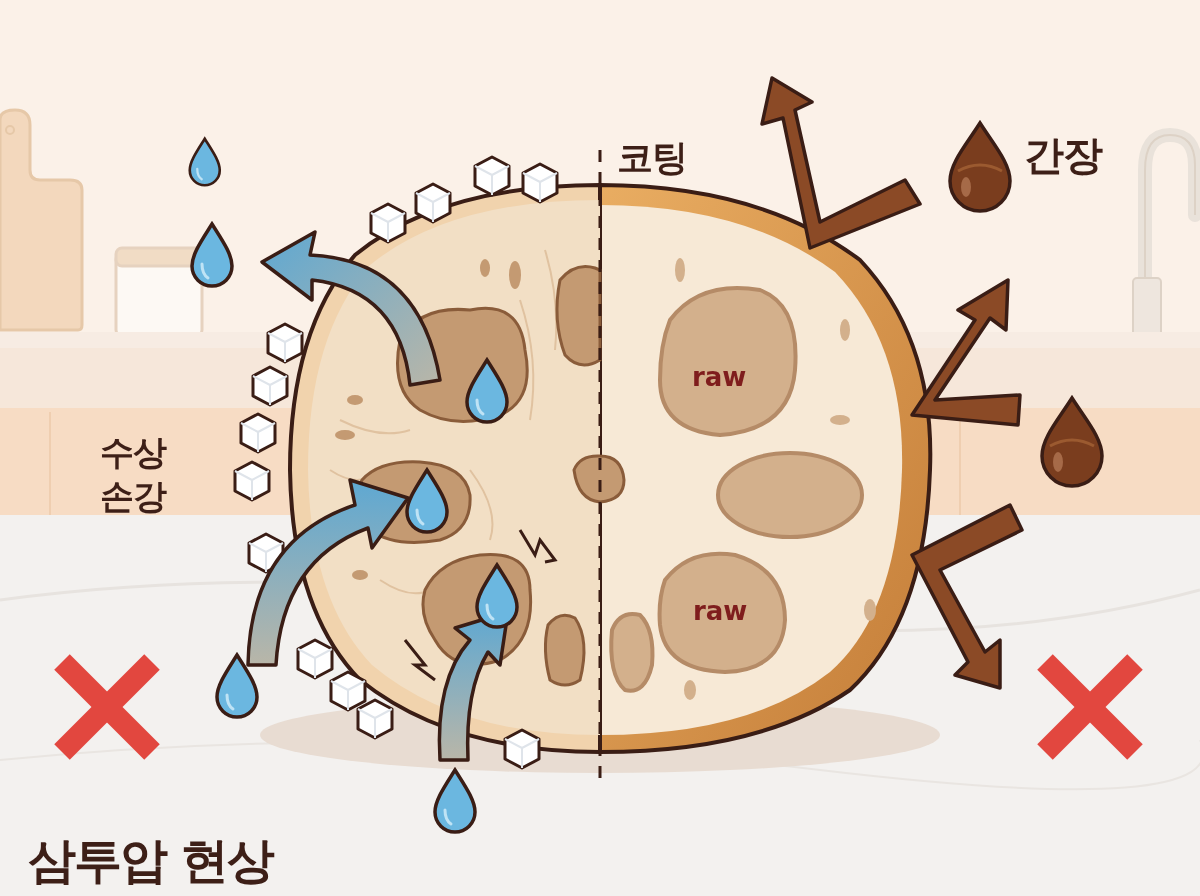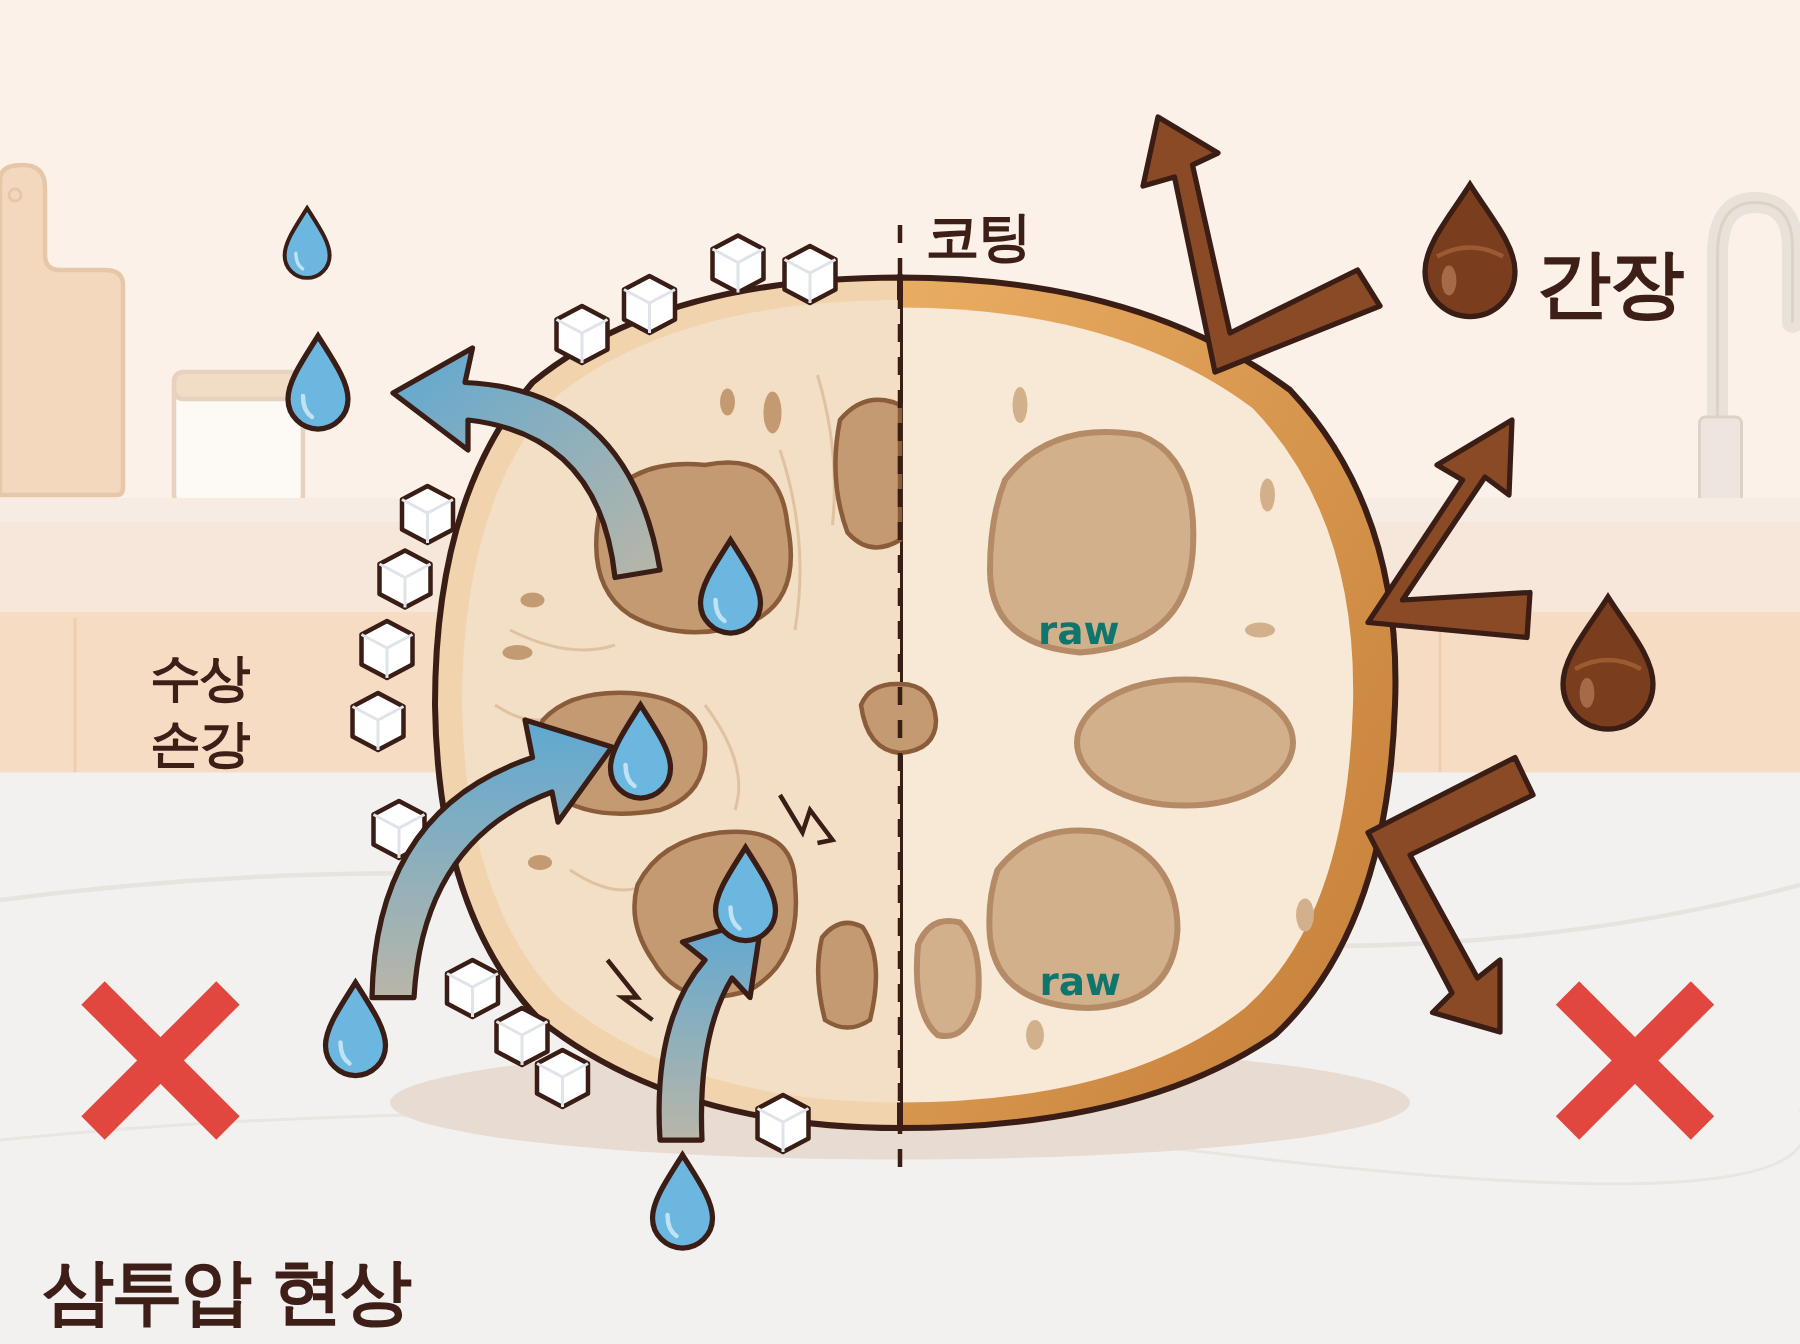--- a/index.html
+++ b/index.html
@@ -12,28 +12,27 @@
     svg.scene { position: absolute; left: 0; top: 0; }
     .label {
       position: absolute;
       color: #3d1f17;
       font-family: "DejaVu Sans", sans-serif;
       font-weight: bold;
       white-space: nowrap;
       letter-spacing: -1px;
     }
     .lbl-coating { left: 617px; top: 134px; font-size: 36px; }
-    .lbl-soy { left: 1024px; top: 156px; font-size: 50px; }
+    .lbl-soy { left: 1024px; top: 128px; font-size: 40px; }
     .lbl-left { left: 100px; top: 430px; font-size: 34px; line-height: 44px; text-align: right; }
     .lbl-osmosis { left: 28px; top: 829px; font-size: 48px; letter-spacing: -2px; }
     .lbl-reverse { left: 836px; top: 784px; font-size: 48px; letter-spacing: -2px; }
     .raw {
-      position: absolute; color: #0f766e; font-size: 26px; font-weight: bold;
+      position: absolute; color: #7f1d1d; font-size: 26px; font-weight: bold;
       font-family: "DejaVu Sans", sans-serif;
-      margin-top: 44px;
     }
     .raw-1 { left: 692px; top: 362px; }
     .raw-2 { left: 693px; top: 596px; }
   </style>
 </head>
 <body>
 
 <div class="stage">
 
   <svg class="scene" width="1200" height="896" viewBox="0 0 1200 896">

